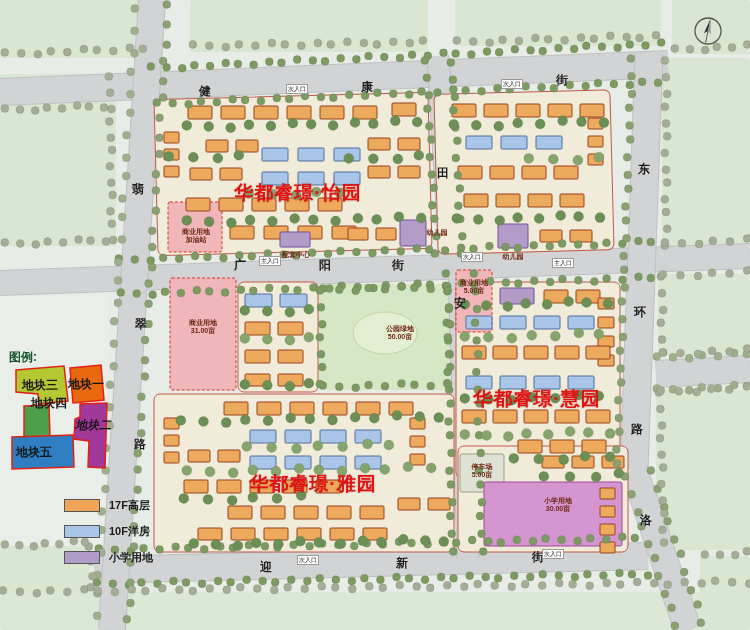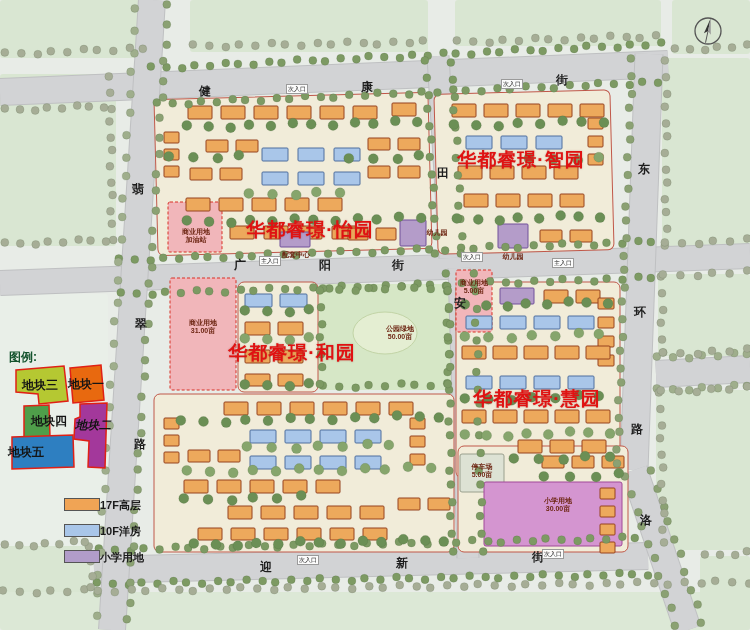--- a/index.html
+++ b/index.html
@@ -12,21 +12,21 @@
   .district-label{position:absolute;transform:translate(-50%,-50%);font-size:19px;font-weight:bold;
                   color:#e01212;white-space:nowrap;letter-spacing:1px;
                   text-shadow:0 0 2px rgba(120,20,10,.35)}
   .street-char{position:absolute;transform:translate(-50%,-50%);font-size:12px;font-weight:bold;color:#1c1c1c}
   .area-label{position:absolute;transform:translate(-50%,-50%);font-size:7px;line-height:8px;
               font-weight:bold;color:#6e2714;text-align:center;white-space:nowrap}
   .entrance{position:absolute;transform:translate(-50%,-50%);font-size:6px;line-height:8px;color:#111;
             background:rgba(255,255,255,.92);border:1px solid #9a9a9a;padding:0 1px;white-space:nowrap}
   .legend-title{position:absolute;left:9px;top:349px;font-size:12px;font-weight:bold;color:#14532d}
   .mm-label{position:absolute;transform:translate(-50%,-50%);font-size:12px;font-weight:bold;color:#141414;white-space:nowrap}
-  .bt-row{position:absolute;left:64px;display:flex;}
+  .bt-row{position:absolute;left:64px;display:flex;align-items:center;gap:9px}
   .bt-swatch{display:inline-block;width:36px;height:13px;border:1px solid #555;box-sizing:border-box}
   .bt-label{font-size:11px;font-weight:bold;color:#1a1a1a;white-space:nowrap}
   .compass{position:absolute;left:690px;top:5px}
 </style>
 </head>
 <body>
 
 <div class="scene">
 
   <svg id="map-svg">
@@ -1078,35 +1078,34 @@
       <polygon points="18,13 14.5,29 18,26" fill="#333"></polygon>
       <polygon points="18,13 21.5,29 18,26" fill="#9a9a9a"></polygon>
       <line x1="18" y1="26" x2="18" y2="38" stroke="#555" stroke-width="1"></line>
     </g>
   </svg>
 
   <div class="legend-title">图例:</div>
 
   <span class="mm-label" style="left: 40px; top: 385px;">地块三</span>
   <span class="mm-label" style="left: 86px; top: 384px;">地块一</span>
-  <span class="mm-label" style="left: 37px; top: 421px; padding-left: 24px;">地块四</span>
+  <span class="mm-label" style="left: 37px; top: 403px; padding-left: 24px;">地块四</span>
   <span class="mm-label" style="left: 93px; top: 425px; font-style: italic;">地块二</span>
-  <span class="mm-label" style="left: 26px; top: 452px;">地块五</span>
+  <span class="mm-label" style="left: 34px; top: 452px;">地块五</span>
 
   <div class="bt-row" style="top:498px">
     <span class="bt-swatch" style="background: rgb(240, 164, 85);"></span>
     <span class="bt-label">17F高层</span>
   </div>
   <div class="bt-row" style="top:524px">
     <span class="bt-swatch" style="background: rgb(169, 198, 233);"></span>
     <span class="bt-label">10F洋房</span>
   </div>
   <div class="bt-row" style="top:550px">
     <span class="bt-swatch" style="background: rgb(177, 156, 201);"></span>
     <span class="bt-label">小学用地</span>
   </div>
 
-  <div class="district-label" style="left: 310px; top: 193px; transform: translate(-50%, -50%); margin-top: 37px;">华都睿璟·怡园</div>
-  <div class="district-label" style="left: 521px; top: 160px; transform: translate(-50%, -50%);">华都睿璟·智园</div>
-  <div class="district-label" style="left: 292px; top: 353px; transform: translate(-50%, -50%);">华都睿璟·和园</div>
+  <div class="district-label" style="left: 298px; top: 193px; transform: translate(-50%, -50%);">华都睿璟·怡园</div>
   <div class="district-label" style="left: 537px; top: 399px; transform: translate(-50%, -50%);">华都睿璟·慧园</div>
+  <div class="district-label" style="left: 313px; top: 484px; transform: translate(-50%, -50%);">华都睿璟·雅园</div>
 
 </div>
 
 </body></html>

